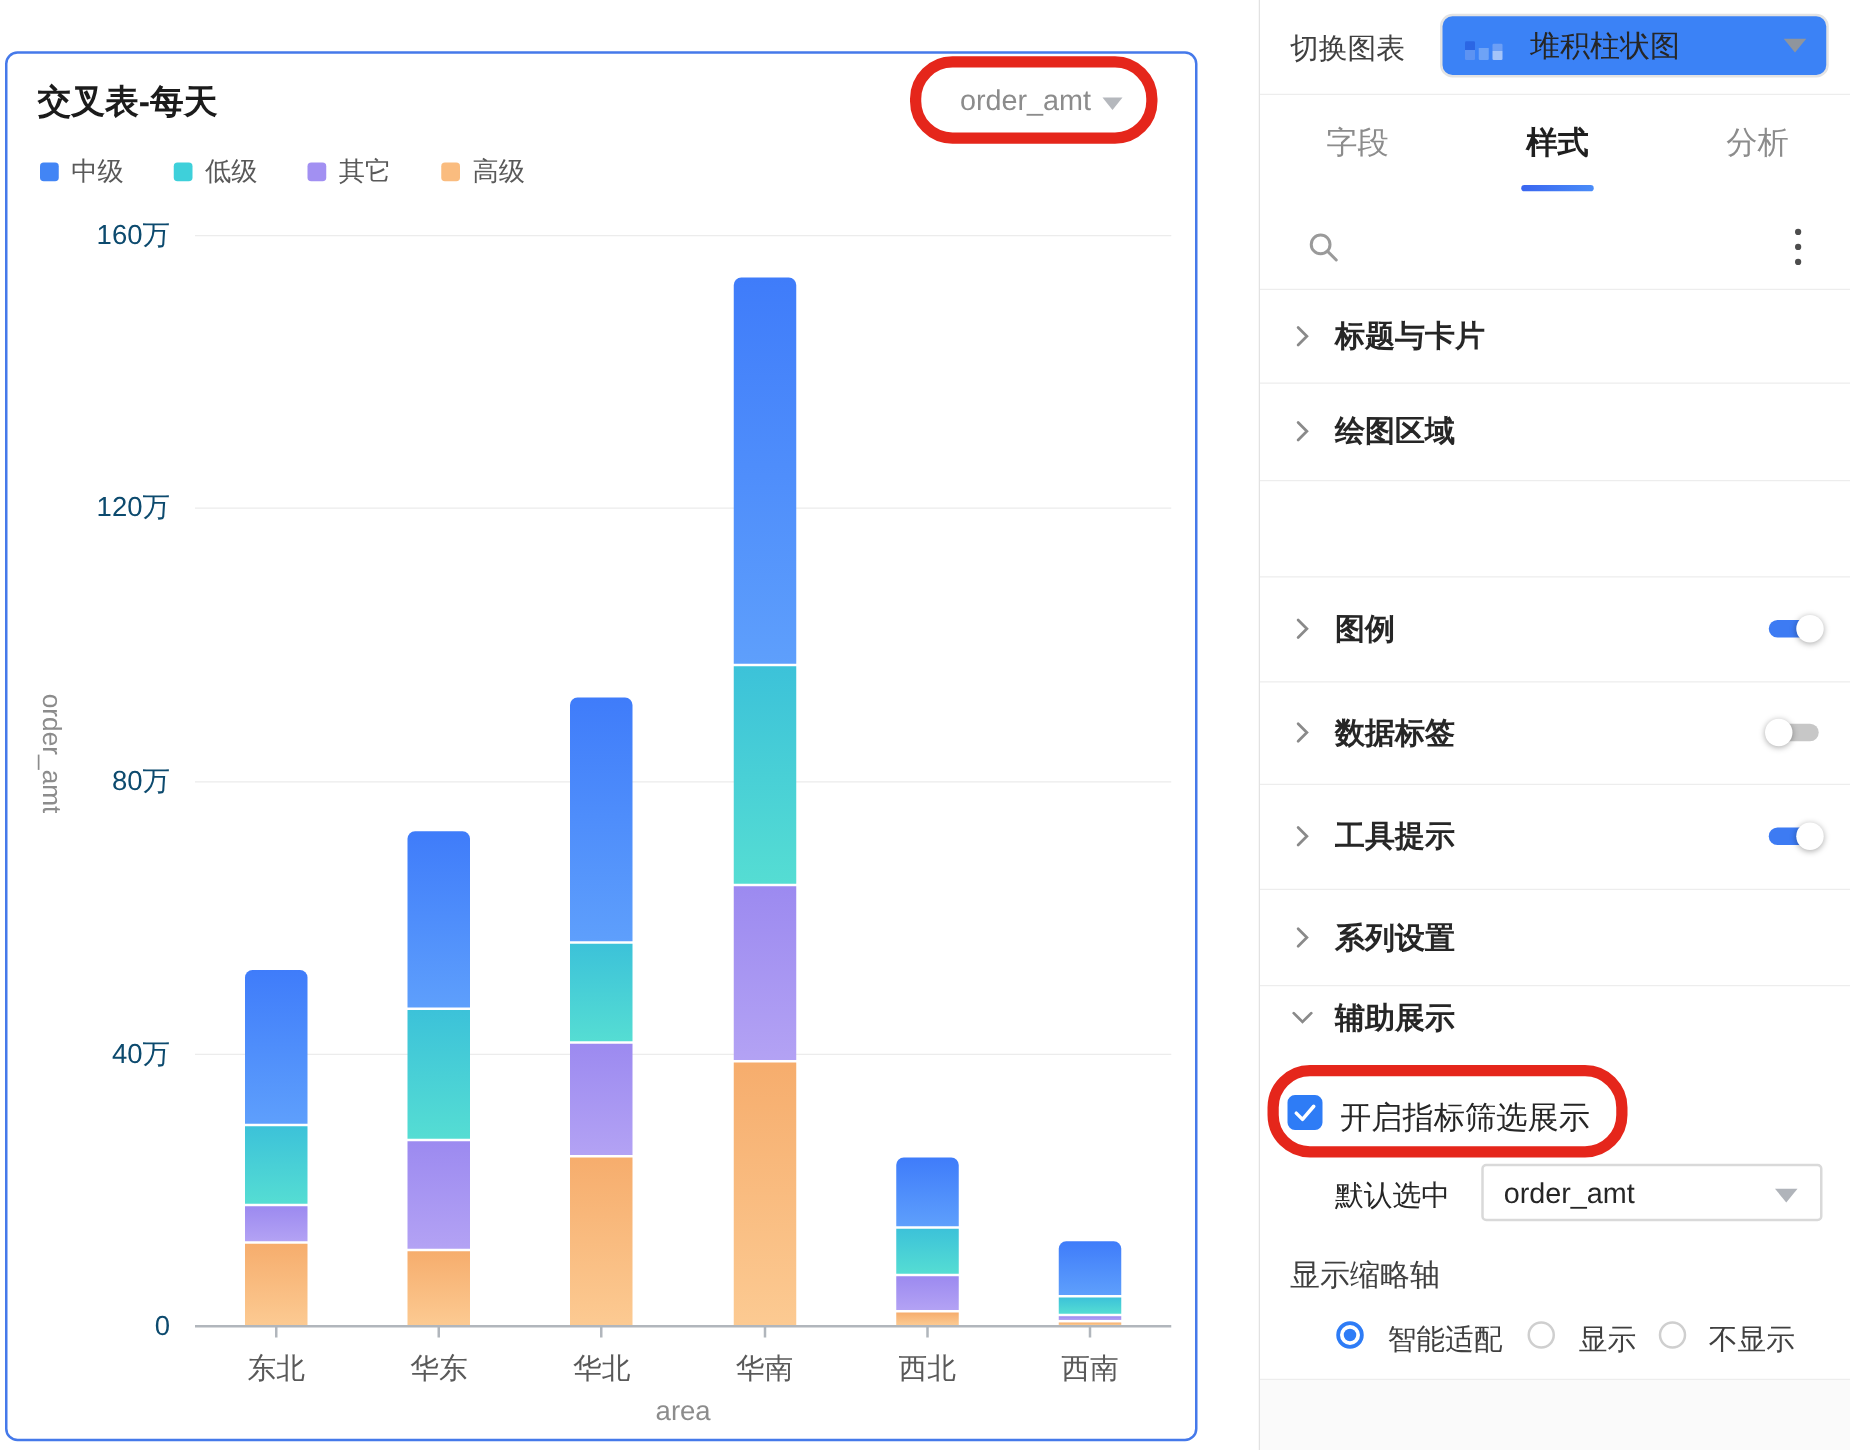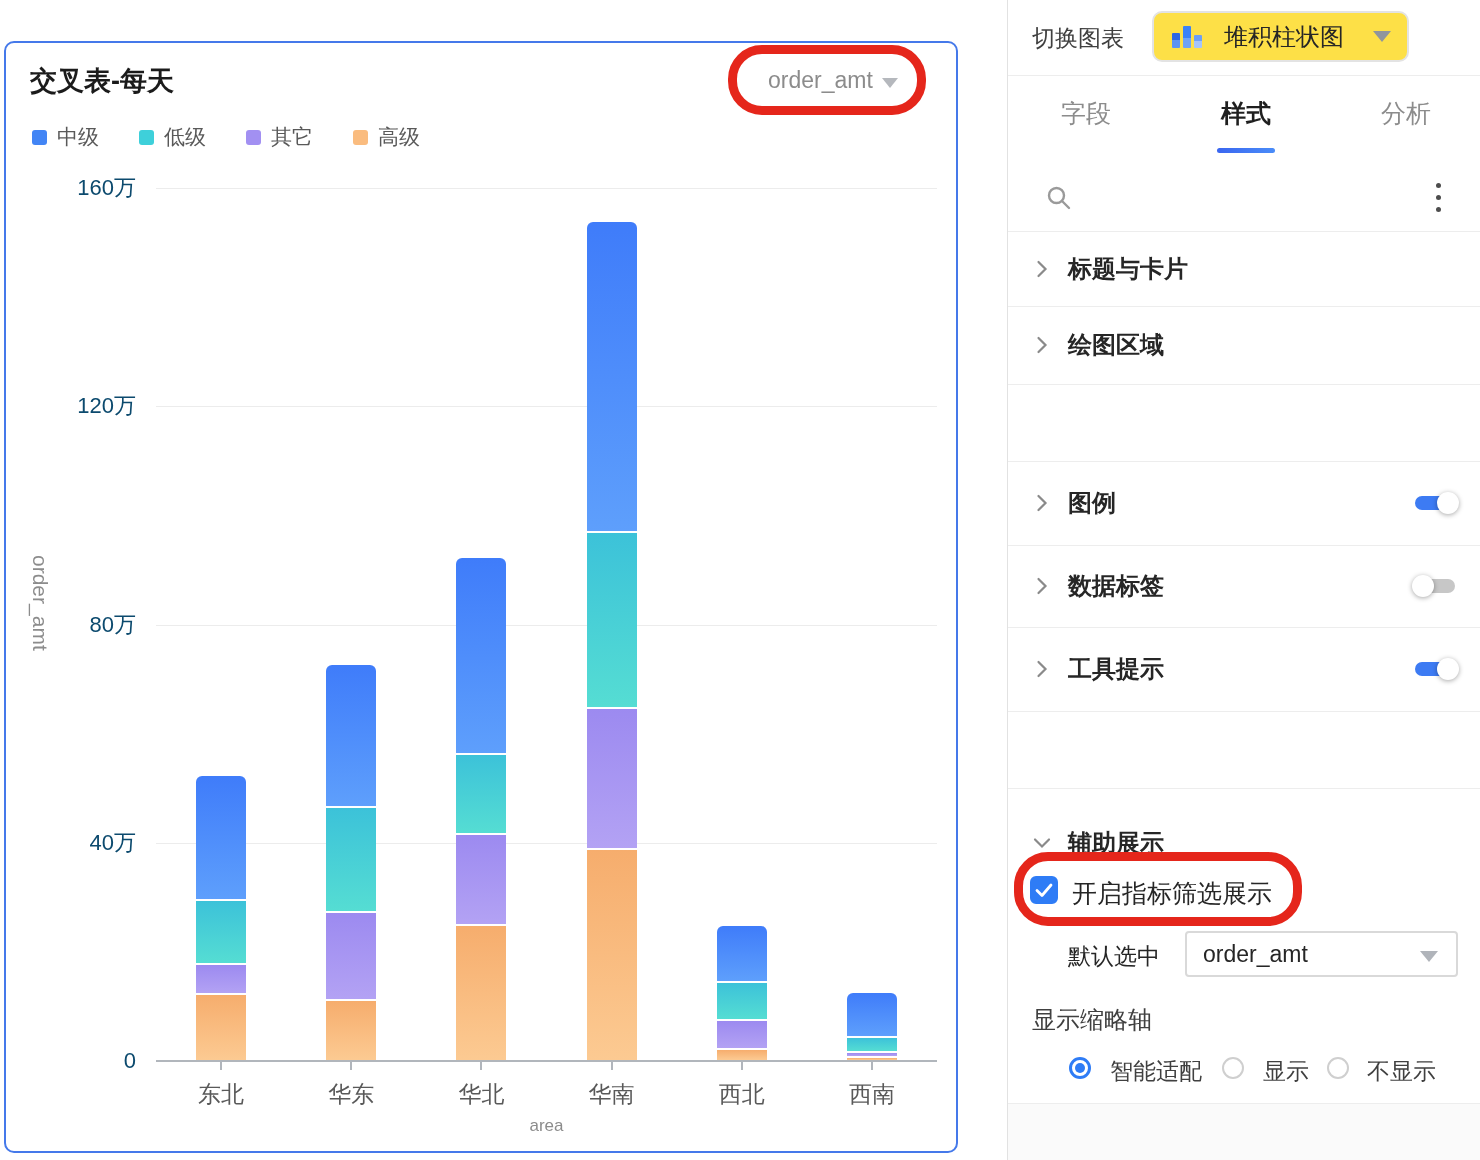--- a/index.html
+++ b/index.html
@@ -22,29 +22,29 @@
   .plot{position:absolute;left:150px;top:145px;width:781px;height:873px;}
   .gridline{position:absolute;left:0;width:100%;height:1px;background:#ececec;}
   .axis-line{position:absolute;left:0;bottom:-1px;width:100%;height:2px;background:#b1b6bc;}
   .ylabel{position:absolute;transform:translateY(-50%);font-size:22px;color:#0c4a6e;white-space:nowrap;}
   .bar{position:absolute;bottom:1px;width:50px;display:flex;flex-direction:column;justify-content:flex-end;gap:2px;}
   .seg{width:100%;}
   .bar .seg:first-child{border-radius:6px 6px 0 0;}
   .xtick{position:absolute;top:100%;width:2px;height:9px;background:#b1b6bc;transform:translateX(-50%);}
   .xlabel{position:absolute;top:calc(100% + 18px);transform:translateX(-50%);font-size:23px;color:#595959;white-space:nowrap;}
   .y-axis-title{position:absolute;left:22px;top:512px;writing-mode:vertical-rl;font-size:21px;color:#8c8c8c;}
-  .x-axis-title{position:absolute;left:150px;top:1073px;width:781px;text-align:center;font-size:17px;color:#8c8c8c;}
+  .x-axis-title{position:absolute;left:150px;top:1073px;width:781px;text-align:center;font-size:22px;color:#8c8c8c;}
 
   
   .vdivider{position:absolute;left:1007px;top:0;width:1px;height:1160px;background:#e2e2e2;}
   .panel{position:absolute;left:1008px;top:0;width:472px;height:1160px;background:#fff;}
   .hline{position:absolute;left:0;width:100%;height:1px;background:#ededed;}
   .switch-label{position:absolute;left:24px;top:23px;font-size:23px;color:#404040;}
-  .switch-dd{position:absolute;left:144px;top:11px;width:257px;height:51px;border:2px solid #e3e3e3;border-radius:10px;
-    box-sizing:border-box;display:flex;align-items:center;cursor:pointer;background:#fde047;}
+  .switch-dd{position:absolute;left:144px;top:11px;width:311px;height:51px;border:2px solid #e3e3e3;border-radius:10px;
+    box-sizing:border-box;display:flex;align-items:center;cursor:pointer;background:#3b82f6;}
   .mini-bars{display:flex;align-items:flex-end;gap:3px;margin-left:18px;height:22px;}
   .mini-bars i{display:block;width:8px;border-radius:1px;}
   .mb1{height:15px;background:linear-gradient(#2b66e4 45%,#5d93f2 45%);}
   .mb2{height:22px;background:linear-gradient(#3b82f6 55%,#6ea3f6 55%);}
   .mb3{height:13px;background:linear-gradient(#6d9ff5 45%,#a5c4f9 45%);}
   .switch-value{margin-left:22px;font-size:24px;color:#262626;}
   .dd-caret{position:absolute;right:16px;border-left:9px solid transparent;border-right:9px solid transparent;border-top:11px solid #8f959d;}
   .tab{position:absolute;top:97px;transform:translateX(-50%);font-size:25px;color:#8c8c8c;cursor:pointer;}
   .tab.active{color:#1f1f1f;font-weight:700;}
   .tab-underline{position:absolute;left:209px;top:148px;width:58px;height:5px;border-radius:3px;
@@ -260,21 +260,29 @@
     </div>
     <div class="sec-row" style="top:627px;height:84px">
       <span class="chev">
           <svg width="12" height="18" viewBox="0 0 12 18">
             <path d="M2.5 2 L9.5 9 L2.5 16" fill="none" stroke="#8a8a8a" stroke-width="2.2" stroke-linecap="round"></path>
           </svg>
         </span>
       <span class="sec-title">工具提示</span>
       <span class="toggle on"></span>
     </div>
-    <div class="sec-row" style="top:809px;height:68px">
+    <div class="sec-row" style="top:711px;height:77px">
+      <span class="chev">
+          <svg width="12" height="18" viewBox="0 0 12 18">
+            <path d="M2.5 2 L9.5 9 L2.5 16" fill="none" stroke="#8a8a8a" stroke-width="2.2" stroke-linecap="round"></path>
+          </svg>
+        </span>
+      <span class="sec-title">系列设置</span>
+    </div>
+    <div class="sec-row" style="top:780px;height:68px">
       <span class="chev down">
           <svg width="12" height="18" viewBox="0 0 12 18">
             <path d="M2.5 2 L9.5 9 L2.5 16" fill="none" stroke="#8a8a8a" stroke-width="2.2" stroke-linecap="round"></path>
           </svg>
         </span>
       <span class="sec-title">辅助展示</span>
     </div>
 
     <span class="checkbox checked">
       <svg width="24" height="24" viewBox="0 0 24 24">

